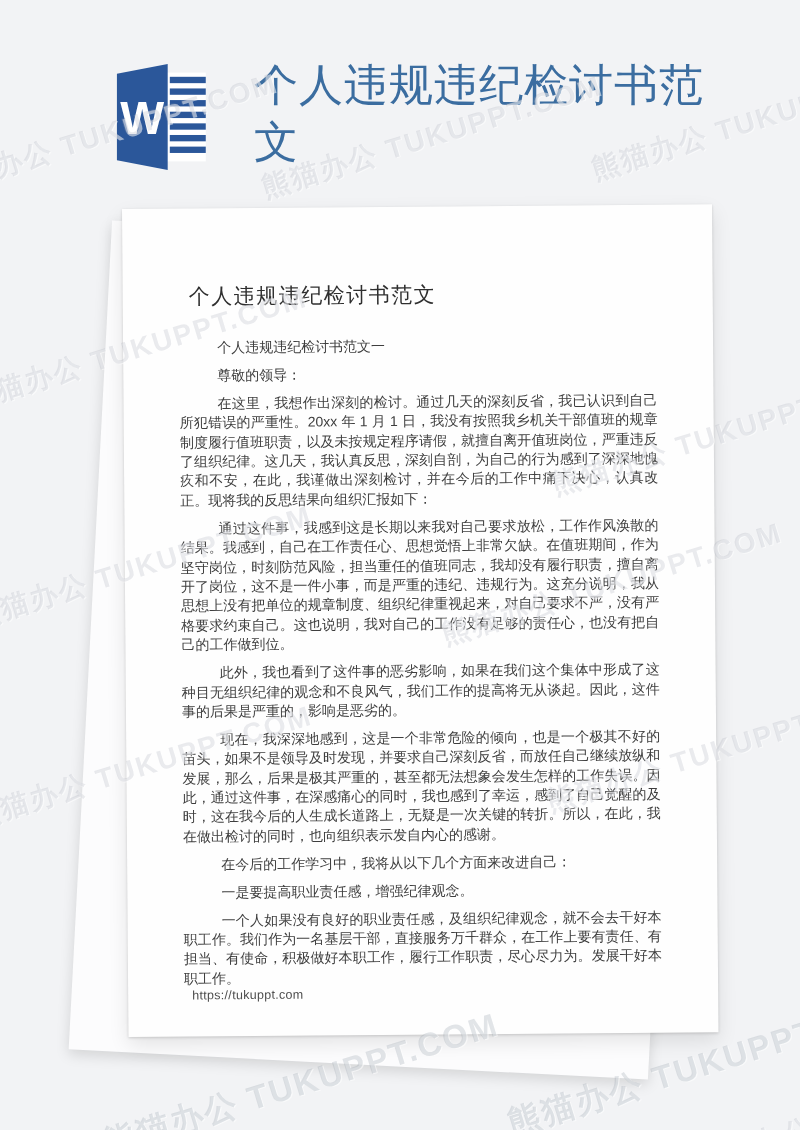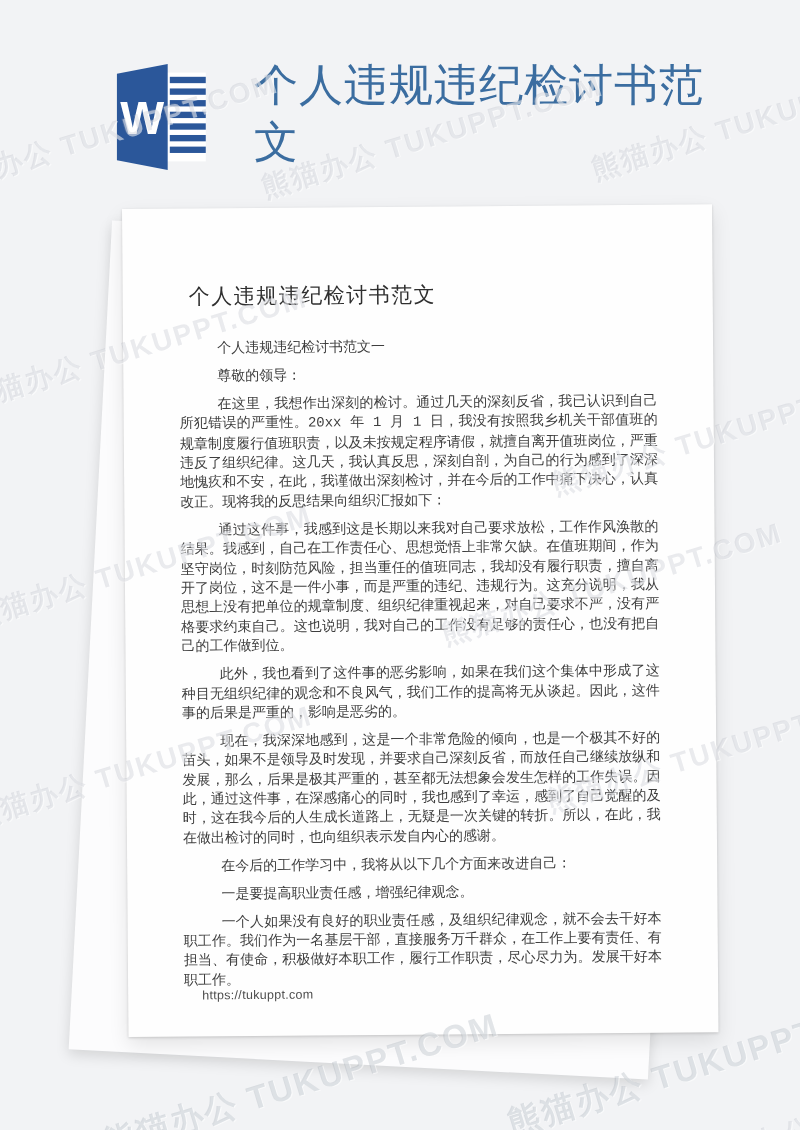--- a/index.html
+++ b/index.html
@@ -58,25 +58,25 @@
   }
   .doc-body p{
     margin:0 0 8.5px 0;
     font-size:14px;
     line-height:19.4px;
     color:#3e3e3e;
     text-indent:38px;
     text-align:justify;
   }
   .sans-date{
-    font-family:Liberation Mono, monospace;
+    font-family:Liberation Sans, sans-serif;
   }
   .doc-footer-url{
     position:absolute;
-    left:74px;bottom:34px;
+    left:64px;bottom:34px;
     font-family:"Liberation Sans","DejaVu Sans",sans-serif;
     font-size:12.5px;
     letter-spacing:0.3px;
     color:#4d4d4d;
   }
 
   
   .wm-layer{position:absolute;inset:0;z-index:5;pointer-events:none;}
   .wm{
     position:absolute;

